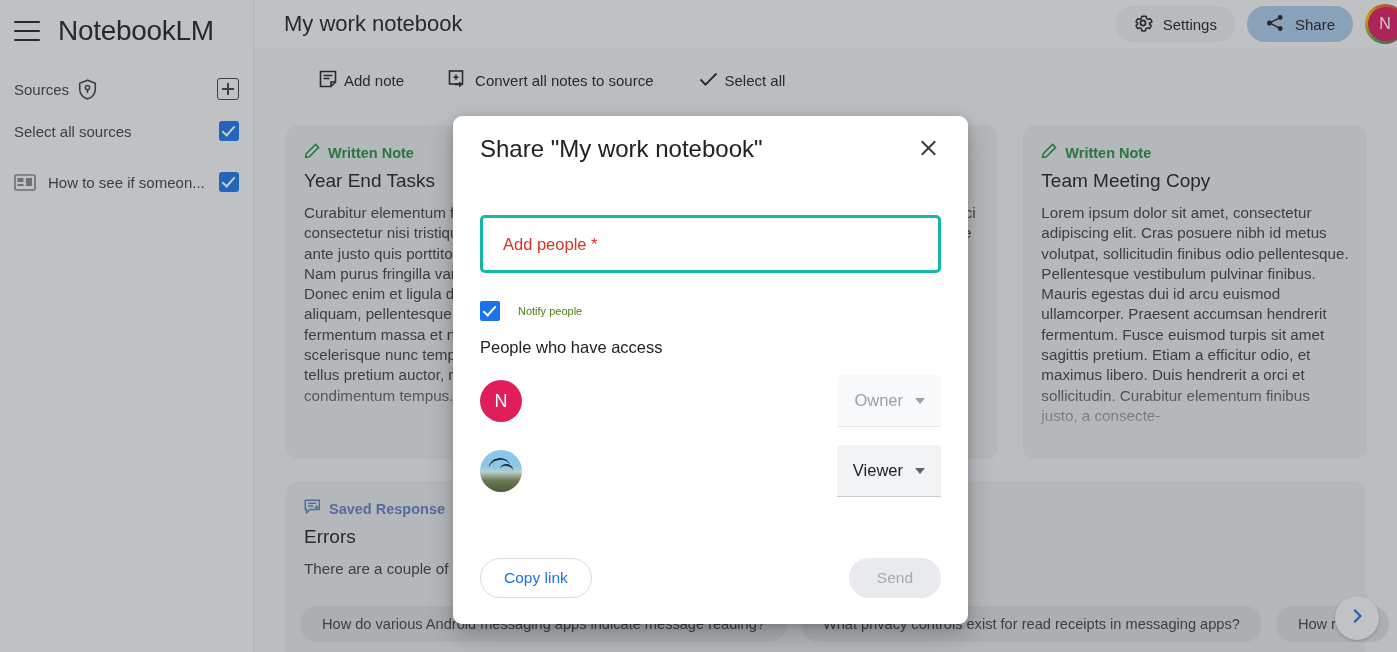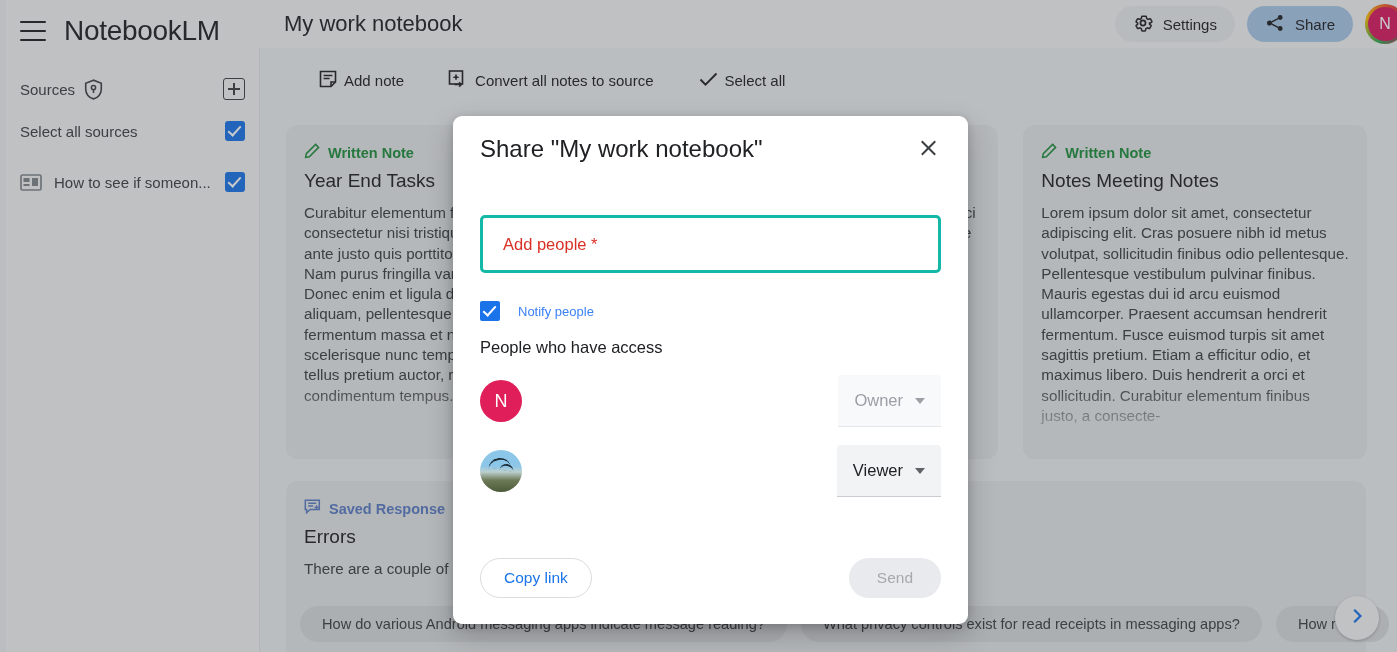--- a/index.html
+++ b/index.html
@@ -10,21 +10,21 @@
     background: #e8eaed;
   }
   #app { position: relative; width: 1397px; height: 652px; overflow: hidden; background: #eceff1; }
 
   
   #backdrop { position: absolute; inset: 0; }
   #scrim { position: absolute; inset: 0; background: rgba(60,64,67,0.28); z-index: 50; pointer-events: none; }
 
   
   .sidebar {
-    position: absolute; left: 6px; top: 0; width: 254px; height: 652px;
+    position: absolute; left: 0; top: 0; width: 254px; height: 652px;
     background: #f1f3f4; border-right: 1px solid #dfe1e5;
   }
   .brandrow { display: flex; align-items: center; gap: 18px; padding: 14px 0 0 14px; height: 48px; }
   .hamburger { width: 26px; height: 20px; display: flex; flex-direction: column; justify-content: space-between; cursor: pointer; }
   .hamburger i { display: block; height: 2.4px; background: #202124; border-radius: 2px; }
   .brand { font-size: 28px; color: #202124; letter-spacing: -0.3px; font-weight: 400; }
 
   .sources-row { display: flex; align-items: center; padding: 0 14px; height: 34px; margin-top: 24px; }
   .sources-label { font-size: 15px; color: #3c4043; }
   .shield-ico { margin-left: 9px; display: inline-flex; }
@@ -105,21 +105,21 @@
 
   .field {
     margin-top: 52px; height: 58px; border: 3px solid #14b8a6; border-radius: 5px;
     display: flex; align-items: center; padding: 0 20px; cursor: text;
   }
   .field .ph { font-size: 16.5px; color: #d93025; }
 
   .notify { display: flex; align-items: center; gap: 18px; margin-top: 28px; }
   .notify .cbx2 { width: 20px; height: 20px; border-radius: 2px; background: #1a73e8; position: relative; cursor: pointer; }
   .notify .cbx2:after { content: ""; position: absolute; left: 6px; top: 2px; width: 5px; height: 11px; border: solid #fff; border-width: 0 2.3px 2.3px 0; transform: rotate(42deg); }
-  .notify .lbl { font-size: 13px; color: #3b82f6; }
+  .notify .lbl { font-size: 11px; color: #4d7c0f; }
 
   .access-hdr { font-size: 16.5px; color: #202124; margin-top: 17px; }
 
   .person { display: flex; align-items: center; margin-top: 18px; }
   .pavatar { width: 42px; height: 42px; border-radius: 50%; flex: 0 0 auto; display:flex; align-items:center; justify-content:center; color:#fff; font-size:18px; }
   .pavatar.letter { background: #e01e5a; }
   .pavatar.photo {
     background:
       linear-gradient(to bottom, #8cc6e8 0%, #8cc6e8 38%, #bcd0cf 52%, #6d7a57 72%, #4c5a3a 100%);
     position: relative; overflow: hidden;
@@ -286,21 +286,21 @@
 
         <div class="card note">
           <div class="card-kind written">
             <span>
               <svg width="16" height="16" viewBox="0 0 16 16">
                   <path d="M11.6 1.4l3 3L5.3 13.7 1.6 14.4l.7-3.7z" fill="none" stroke="#1e8e3e" stroke-width="1.5"></path>
                 </svg>
             </span>
             <span>Written Note</span>
           </div>
-          <div class="card-title">Notes Meeting Notes</div>
+          <div class="card-title">Team Meeting Copy</div>
           <div class="card-body">Lorem ipsum dolor sit amet, consectetur adipiscing elit. Cras posuere nibh id metus volutpat, sollicitudin finibus odio pellentesque. Pellentesque vestibulum pulvinar finibus. Mauris egestas dui id arcu euismod ullamcorper. Praesent accumsan hendrerit fermentum. Fusce euismod turpis sit amet sagittis pretium. Etiam a efficitur odio, et maximus libero. Duis hendrerit a orci et sollicitudin. Curabitur elementum finibus justo, a consecte-</div>
           <div class="fade-mask"></div>
         </div>
 
       </div>
 
       <div class="card saved">
         <div class="card-kind saved-k">
           <span>
             <svg width="17" height="16" viewBox="0 0 17 16">

